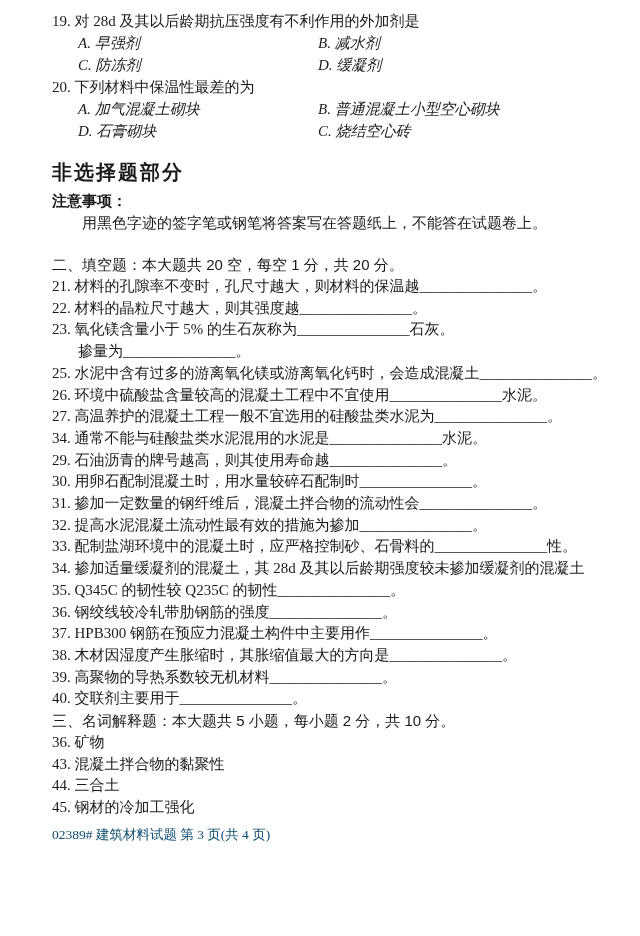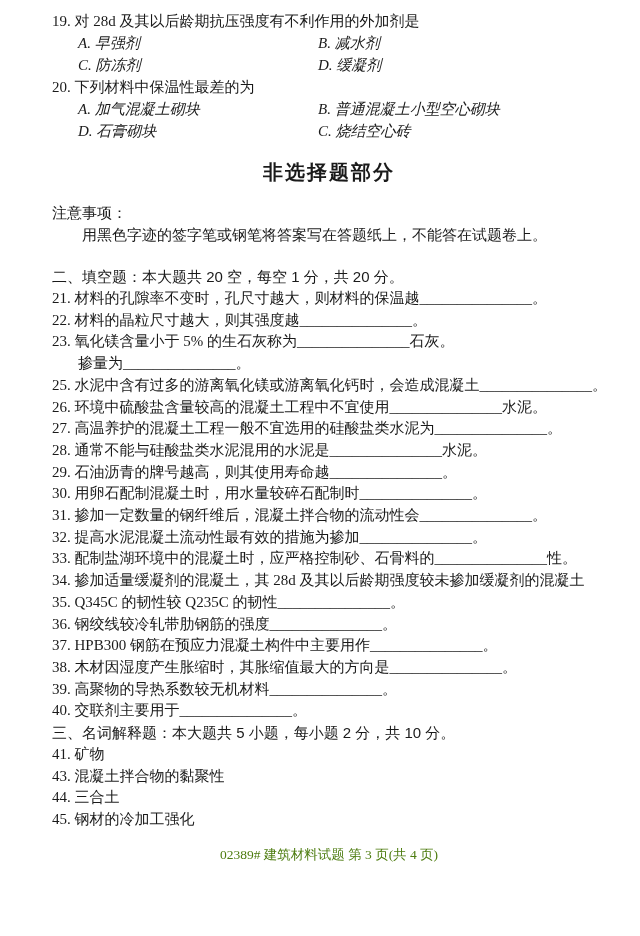--- a/index.html
+++ b/index.html
@@ -19,49 +19,48 @@
   .line { line-height: 22px; white-space: nowrap; }
   .opts {
     padding-left: 26px;
     display: grid;
     grid-template-columns: 240px 1fr;
     font-style: italic;
   }
   .opts span { line-height: 22px; white-space: nowrap; }
   .section-title {
     margin-top: 16px;
-    text-align: center;
+    text-align: left;
     font-family: "Liberation Sans", "DejaVu Sans", sans-serif;
     font-weight: bold;
     font-size: 20px;
     line-height: 28px;
     letter-spacing: 2px;
   }
   .notice-label {
-    margin-top: 16px;
+    margin-top: 4px;
     font-family: "Liberation Sans", "DejaVu Sans", sans-serif;
-    font-weight: normal;
+    font-weight: bold;
     line-height: 22px;
   }
   .notice-text { line-height: 22px; padding-left: 30px; }
   .sec-header {
     margin-top: 20px;
     font-family: "Liberation Sans", "DejaVu Sans", sans-serif;
     font-weight: normal;
     line-height: 22px;
   }
   .sec-header.terms { margin-top: 0; }
   .fq { line-height: 21.7px; white-space: nowrap; }
   .cont { padding-left: 26px; }
   .footer {
-    margin-top: 15px;
-    text-align: center;
+    margin-top: 7px;
     font-size: 13.5px;
     line-height: 18px;
-    color: #4d7c0f;
+    color: #0c4a6e;
   }
 </style>
 </head>
 <body>
 
 <div class="page">
 
   <div>
     <div class="line">19. 对 28d 及其以后龄期抗压强度有不利作用的外加剂是</div>
     <div class="opts">
@@ -91,38 +90,38 @@
 
   <div>
     <div class="sec-header">二、填空题：本大题共 20 空，每空 1 分，共 20 分。</div>
     <div class="fq">21. 材料的孔隙率不变时，孔尺寸越大，则材料的保温越_______________。</div>
     <div class="fq">22. 材料的晶粒尺寸越大，则其强度越_______________。</div>
     <div class="fq">23. 氧化镁含量小于 5% 的生石灰称为_______________石灰。</div>
     <div class="fq cont">掺量为_______________。</div>
     <div class="fq">25. 水泥中含有过多的游离氧化镁或游离氧化钙时，会造成混凝土_______________。</div>
     <div class="fq">26. 环境中硫酸盐含量较高的混凝土工程中不宜使用_______________水泥。</div>
     <div class="fq">27. 高温养护的混凝土工程一般不宜选用的硅酸盐类水泥为_______________。</div>
-    <div class="fq">28. 通常不能与硅酸盐类水泥混用的水泥是_______________水泥。</div>
+    <div class="fq">34. 通常不能与硅酸盐类水泥混用的水泥是_______________水泥。</div>
     <div class="fq">29. 石油沥青的牌号越高，则其使用寿命越_______________。</div>
     <div class="fq">30. 用卵石配制混凝土时，用水量较碎石配制时_______________。</div>
     <div class="fq">31. 掺加一定数量的钢纤维后，混凝土拌合物的流动性会_______________。</div>
     <div class="fq">32. 提高水泥混凝土流动性最有效的措施为掺加_______________。</div>
     <div class="fq">33. 配制盐湖环境中的混凝土时，应严格控制砂、石骨料的_______________性。</div>
     <div class="fq">34. 掺加适量缓凝剂的混凝土，其 28d 及其以后龄期强度较未掺加缓凝剂的混凝土</div>
     <div class="fq">35. Q345C 的韧性较 Q235C 的韧性_______________。</div>
     <div class="fq">36. 钢绞线较冷轧带肋钢筋的强度_______________。</div>
     <div class="fq">37. HPB300 钢筋在预应力混凝土构件中主要用作_______________。</div>
     <div class="fq">38. 木材因湿度产生胀缩时，其胀缩值最大的方向是_______________。</div>
     <div class="fq">39. 高聚物的导热系数较无机材料_______________。</div>
     <div class="fq">40. 交联剂主要用于_______________。</div>
   </div>
 
   <div>
     <div class="sec-header terms">三、名词解释题：本大题共 5 小题，每小题 2 分，共 10 分。</div>
-    <div class="fq">41. 矿物</div>
+    <div class="fq">36. 矿物</div>
     <div class="fq">43. 混凝土拌合物的黏聚性</div>
     <div class="fq">44. 三合土</div>
     <div class="fq">45. 钢材的冷加工强化</div>
   </div>
 
   <div class="footer">02389# 建筑材料试题 第 3 页(共 4 页)</div>
 
 </div>
 
 </body></html>

